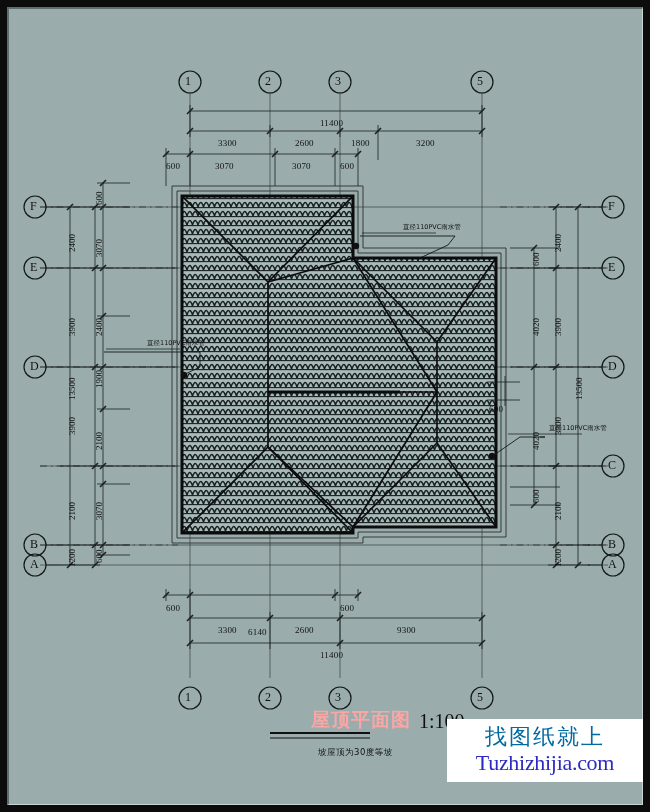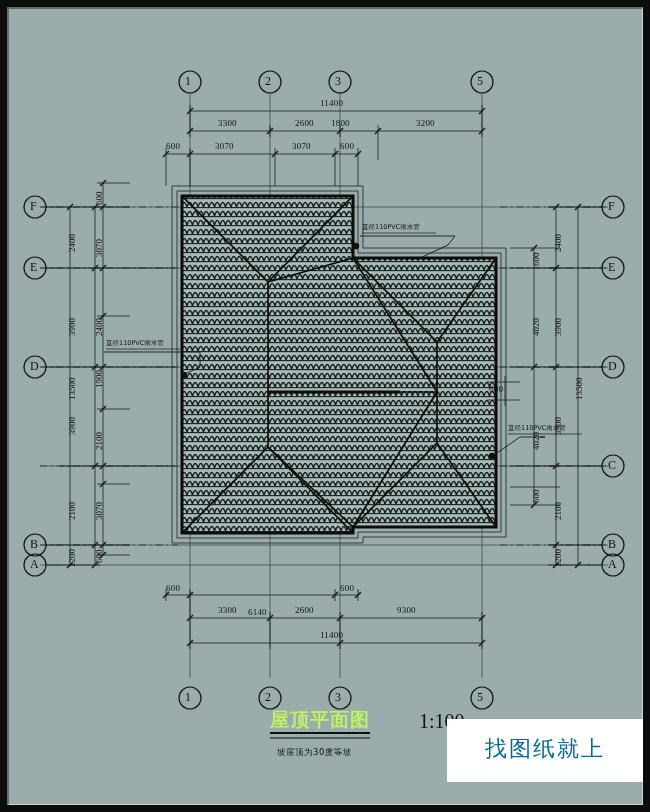--- a/index.html
+++ b/index.html
@@ -15,28 +15,28 @@
     border-left:2px solid #5e6e6e;
     border-right:1px solid #c9d4d2;
     border-bottom:1px solid #c9d4d2;
     box-sizing:border-box;
   }
   #canvas{position:absolute;left:0;top:0;width:650px;height:812px;}
   .lbl{
     position:absolute;font-family:"Liberation Serif",serif;
     color:#111;white-space:nowrap;line-height:1;
   }
-  .dim{font-size:9px;letter-spacing:.2px;}
+  .dim{font-size:9px;letter-spacing:.2px;margin-top:20px;}
   .dimv{font-size:9px;transform-origin:0 0;transform:rotate(-90deg);}
-  .cjk{font-family:"DejaVu Sans",sans-serif;}
+  .cjk{font-family:"DejaVu Sans",sans-serif;margin-left:41px;}
   .note{font-size:6.5px;}
   .gridtxt{font-size:12px;}
   #title{
     position:absolute;left:270px;top:707px;font-size:19px;font-weight:bold;
-    color:#bef264;letter-spacing:1px;
+    color:#fca5a5;letter-spacing:1px;
   }
   #scale{position:absolute;left:378px;top:710px;font-size:20px;color:#101010;margin-left:41px;}
   #subtitle{position:absolute;left:277px;top:747px;font-size:8.5px;color:#111;letter-spacing:.5px;}
   #wm{
     position:absolute;left:447px;top:719px;width:196px;height:63px;background:#fff;
     display:flex;flex-direction:column;align-items:center;justify-content:center;
   }
   #wm .cn{font-family:Liberation Mono, monospace;font-size:22px;color:#0369a1;letter-spacing:2px;line-height:1.05;}
   #wm .en{font-family:"Liberation Serif",serif;font-size:22px;color:#2b2bbf;line-height:1.05;letter-spacing:-.3px;}
 </style>
@@ -333,21 +333,21 @@
   <div class="lbl gridtxt" style="left:608px;top:200px;">F</div>
   <div class="lbl gridtxt" style="left:608px;top:261px;">E</div>
   <div class="lbl gridtxt" style="left:608px;top:360px;">D</div>
   <div class="lbl gridtxt" style="left:608px;top:459px;">C</div>
   <div class="lbl gridtxt" style="left:608px;top:538px;">B</div>
   <div class="lbl gridtxt" style="left:608px;top:558px;">A</div>
 
   <div class="lbl dim" style="left:320px;top:99px;">11400</div>
   <div class="lbl dim" style="left:218px;top:119px;">3300</div>
   <div class="lbl dim" style="left:295px;top:119px;">2600</div>
-  <div class="lbl dim" style="left:331px;top:119px;">1800</div>
+  <div class="lbl dim" style="left:351px;top:119px;">1800</div>
   <div class="lbl dim" style="left:416px;top:119px;">3200</div>
   <div class="lbl dim" style="left:166px;top:142px;">600</div>
   <div class="lbl dim" style="left:215px;top:142px;">3070</div>
   <div class="lbl dim" style="left:292px;top:142px;">3070</div>
   <div class="lbl dim" style="left:340px;top:142px;">600</div>
 
   <div class="lbl dim" style="left:166px;top:584px;">600</div>
   <div class="lbl dim" style="left:248px;top:608px;">6140</div>
   <div class="lbl dim" style="left:340px;top:584px;">600</div>
   <div class="lbl dim" style="left:218px;top:606px;">3300</div>
@@ -386,14 +386,15 @@
   <div class="lbl note cjk" style="left:362px;top:224px;">直径110PVC雨水管</div>
   <div class="lbl note cjk" style="left:106px;top:340px;">直径110PVC雨水管</div>
   <div class="lbl note cjk" style="left:508px;top:425px;">直径110PVC雨水管</div>
 
   <div id="title" class="cjk">屋顶平面图</div>
   <div id="scale">1:100</div>
   <div id="subtitle" class="cjk">坡屋顶为30度等坡</div>
 
   <div id="wm">
     <div class="cn">找图纸就上</div>
+    <div class="en">Tuzhizhijia.com</div>
   </div>
 </div>
 
 </body></html>

